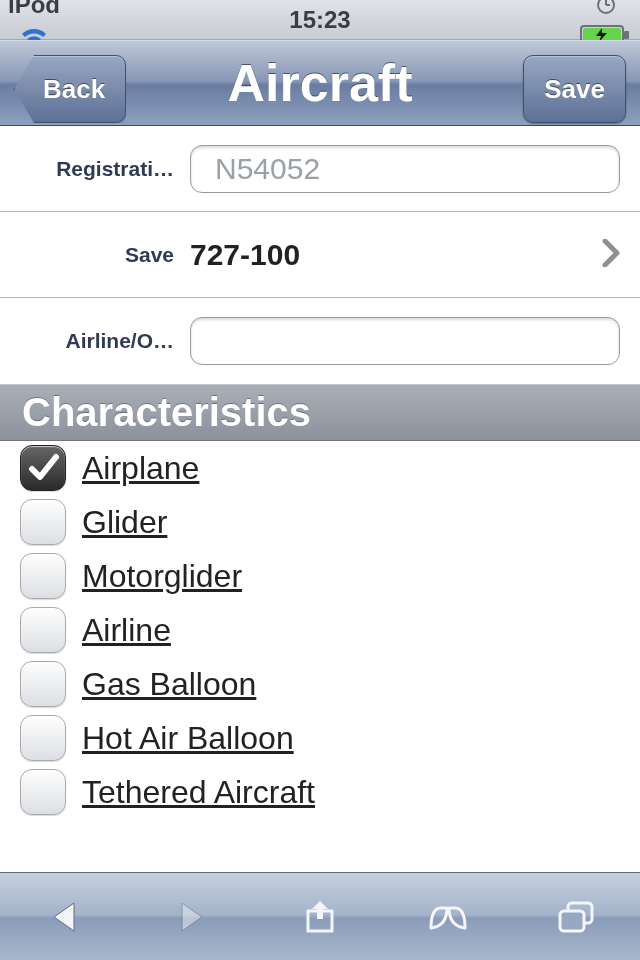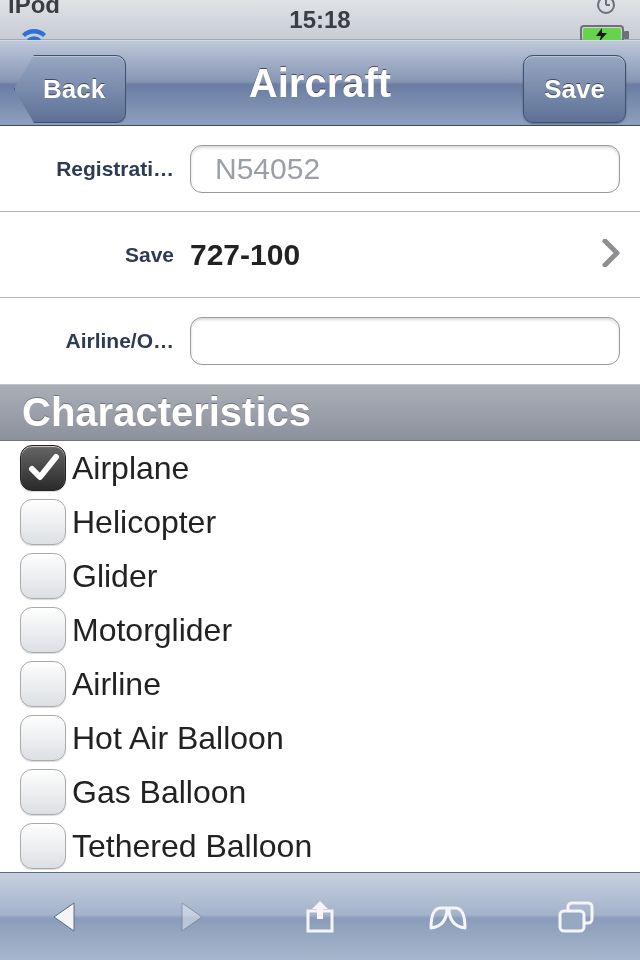--- a/index.html
+++ b/index.html
@@ -22,21 +22,21 @@
   
   .nav-bar {
     height: 86px;
     background: linear-gradient(#bfc8d9 0%, #8796b4 48%, #6a7ca1 52%, #8ea0be 100%);
     border-top: 1px solid #d4dbe8;
     border-bottom: 1px solid #3b4a63;
     position: relative;
     display: flex; align-items: center; justify-content: center;
   }
   .nav-title {
-    color: #fff; font-size: 40px; font-weight: bold;
+    color: #fff; font-size: 52px; font-weight: bold;
     text-shadow: 0 -1px 0 rgba(0,0,0,0.5);
   }
   .nav-btn {
     position: absolute; top: 14px; height: 68px;
     background: linear-gradient(#97a6c1, #5d7196);
     border: 1px solid #3e516f; border-radius: 10px;
     color: #fff; font-size: 26px; font-weight: bold;
     text-shadow: 0 -1px 0 rgba(0,0,0,0.5);
     box-shadow: inset 0 1px 0 rgba(255,255,255,0.35), 0 1px 2px rgba(0,0,0,0.3);
     display: flex; align-items: center; justify-content: center;
@@ -105,21 +105,21 @@
     box-shadow: inset 0 1px 1px rgba(255,255,255,0.7), 0 1px 1px rgba(0,0,0,0.15);
     display: flex; align-items: center; justify-content: center;
   }
   .cbox.checked {
     background: linear-gradient(#666, #2a2a2a);
     border-color: #222;
   }
   .cbox.checked svg { display: block; }
   .cbox svg { display: none; }
   .check-label {
-    font-size: 32px; color: #222; padding-left: 6px;
+    font-size: 32px; color: #222; padding-left: 16px; text-decoration: underline;
   }
 
   
   .toolbar {
     height: 88px;
     background: linear-gradient(#c6d0df 0%, #a4b3ca 48%, #8a9cb9 52%, #a8b7cc 100%);
     border-top: 1px solid #5b6b86;
     display: flex; align-items: center; justify-content: space-around;
   }
   .tb-btn { width: 110px; height: 88px; display:flex; align-items:center; justify-content:center; }
@@ -133,21 +133,21 @@
   <div class="sb-left">
     <span>iPod</span>
     <span class="wifi-icon">
       <svg width="30" height="22" viewBox="0 0 30 22">
         <path d="M15 20 a2.5 2.5 0 1 0 0.01 0 Z" fill="#2f71d4"></path>
         <path d="M8 12 a10 10 0 0 1 14 0 l-3 3 a6 6 0 0 0 -8 0 Z" fill="#2f71d4"></path>
         <path d="M3 7 a17 17 0 0 1 24 0 l-3 3 a13 13 0 0 0 -18 0 Z" fill="#2f71d4"></path>
       </svg>
     </span>
   </div>
-  <div class="sb-center">15:18</div>
+  <div class="sb-center">15:23</div>
   <div class="sb-right">
     <span class="alarm-icon">
       <svg width="22" height="22" viewBox="0 0 22 22">
         <circle cx="11" cy="12" r="8" fill="none" stroke="#6c7077" stroke-width="2"></circle>
         <line x1="11" y1="12" x2="11" y2="7" stroke="#6c7077" stroke-width="2"></line>
         <line x1="11" y1="12" x2="15" y2="12" stroke="#6c7077" stroke-width="2"></line>
       </svg>
     </span>
     <span class="battery-icon">
       <svg width="52" height="24" viewBox="0 0 52 24">
@@ -196,45 +196,41 @@
     <div class="check-row">
       <div class="cbox checked">
         <svg width="34" height="34" viewBox="0 0 34 34">
           <path d="M6 18 L14 26 L30 6" fill="none" stroke="#fff" stroke-width="6" stroke-linecap="round" stroke-linejoin="round"></path>
         </svg>
       </div>
       <div class="check-label">Airplane</div>
     </div>
     <div class="check-row">
       <div class="cbox"></div>
-      <div class="check-label">Helicopter</div>
-    </div>
-    <div class="check-row">
-      <div class="cbox"></div>
       <div class="check-label">Glider</div>
     </div>
     <div class="check-row">
       <div class="cbox"></div>
       <div class="check-label">Motorglider</div>
     </div>
     <div class="check-row">
       <div class="cbox"></div>
       <div class="check-label">Airline</div>
     </div>
     <div class="check-row">
       <div class="cbox"></div>
+      <div class="check-label">Gas Balloon</div>
+    </div>
+    <div class="check-row">
+      <div class="cbox"></div>
       <div class="check-label">Hot Air Balloon</div>
     </div>
     <div class="check-row">
       <div class="cbox"></div>
-      <div class="check-label">Gas Balloon</div>
-    </div>
-    <div class="check-row">
-      <div class="cbox"></div>
-      <div class="check-label">Tethered Balloon</div>
+      <div class="check-label">Tethered Aircraft</div>
     </div>
   </div>
 
 <div class="toolbar">
   <div class="tb-btn">
     <svg width="28" height="32" viewBox="0 0 28 32">
         <path d="M24 2 L4 16 L24 30 Z" fill="#f3f5f9" stroke="#5a6c88" stroke-width="1"></path>
       </svg>
   </div>
   <div class="tb-btn tb-disabled">

